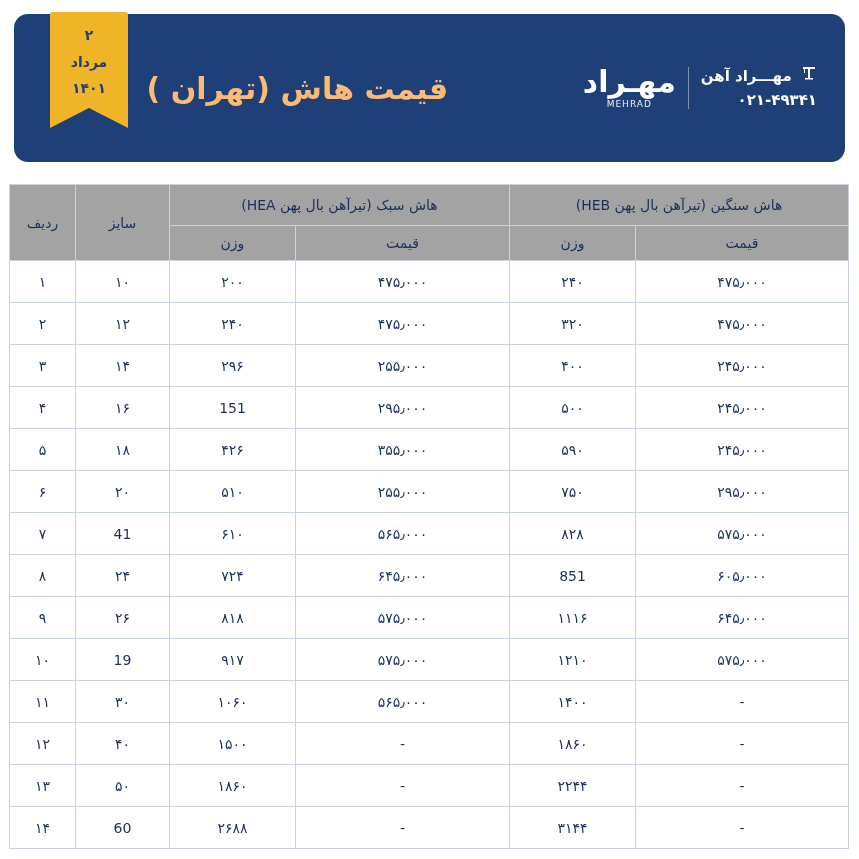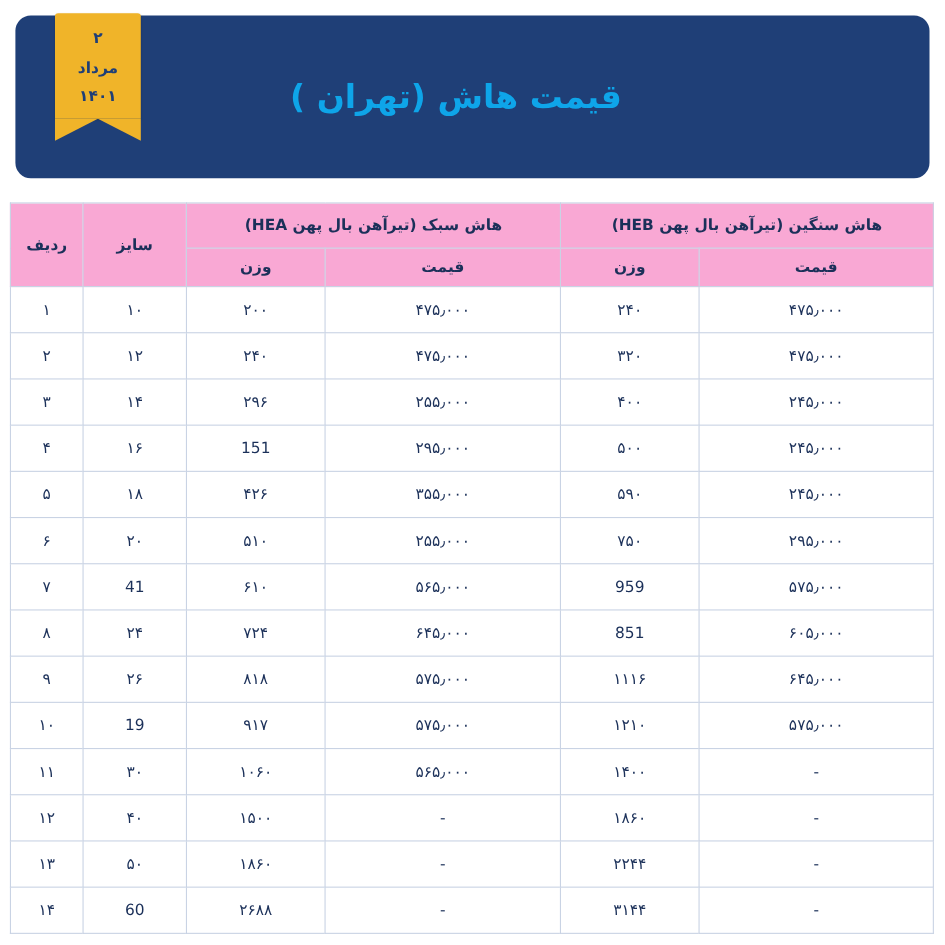--- a/index.html
+++ b/index.html
@@ -67,21 +67,21 @@
     font-size: 14px;
     line-height: 1.9;
     font-weight: bold;
   }
 
   .banner-title {
     flex: 1;
     text-align: center;
     font-size: 30px;
     font-weight: bold;
-    color: #0ea5e9;
+    color: #fdba74;
     letter-spacing: 0px;
     padding-right: 30px;
   }
 
   .brand {
     display: flex;
     flex-direction: row-reverse;
     align-items: center;
     gap: 10px;
     color: #ffffff;
@@ -137,23 +137,23 @@
     border-collapse: collapse;
     table-layout: fixed;
   }
   table.price th, table.price td {
     border: 1px solid #c9d3e4;
     text-align: center;
     color: #1b3059;
   }
   table.price thead th {
     font-size: 14px;
-    font-weight: bold;
+    font-weight: normal;
     padding: 9px 4px;
-    background: #f9a8d4;
+    background: #a3a3a3;
   }
   .th-group {
     font-size: 14.5px;
     line-height: 1.6;
   }
   table.price tbody td {
     font-size: 14px;
     padding: 10px 4px;
     height: 21px;
   }
@@ -170,20 +170,41 @@
 <div class="page">
 
   <div class="banner">
 
     <div class="ribbon">
       <span class="r-line">۲</span>
       <span class="r-line">مرداد</span>
       <span class="r-line">۱۴۰۱</span>
     </div>
 
+    <div class="brand">
+      <div class="brand-logo">
+        <span class="logo-mark">مهـراد</span>
+        <span class="logo-latin">MEHRAD</span>
+      </div>
+      <div class="brand-sep"></div>
+      <div class="brand-text">
+        <span class="bt-line">
+          <span class="tower">
+            <svg width="16" height="16" viewBox="0 0 16 16" aria-hidden="true">
+              <rect x="7" y="2" width="2" height="12" fill="#ffffff"></rect>
+              <rect x="2" y="2" width="12" height="2" fill="#ffffff"></rect>
+              <rect x="3" y="4" width="1" height="4" fill="#ffffff"></rect>
+              <rect x="4" y="13" width="8" height="1.5" fill="#ffffff"></rect>
+            </svg>
+          </span>
+          <span>مهـــراد آهن</span>
+        </span>
+        <span class="bt-line">۰۲۱-۴۹۳۴۱</span>
+      </div>
+    </div>
 
     <div class="banner-title">قیمت هاش (تهران )</div>
   </div>
 
   <div class="table-wrap">
     <table class="price">
       <colgroup>
         <col class="c-heb-p">
           <col class="c-heb-w">
           <col class="c-hea-p">
@@ -249,21 +270,21 @@
         <tr>
           <td>۲۹۵٫۰۰۰</td>
           <td>۷۵۰</td>
           <td>۲۵۵٫۰۰۰</td>
           <td>۵۱۰</td>
           <td>۲۰</td>
           <td>۶</td>
         </tr>
         <tr>
           <td>۵۷۵٫۰۰۰</td>
-          <td>959</td>
+          <td>۸۲۸</td>
           <td>۵۶۵٫۰۰۰</td>
           <td>۶۱۰</td>
           <td>41</td>
           <td>۷</td>
         </tr>
         <tr>
           <td>۶۰۵٫۰۰۰</td>
           <td>851</td>
           <td>۶۴۵٫۰۰۰</td>
           <td>۷۲۴</td>

